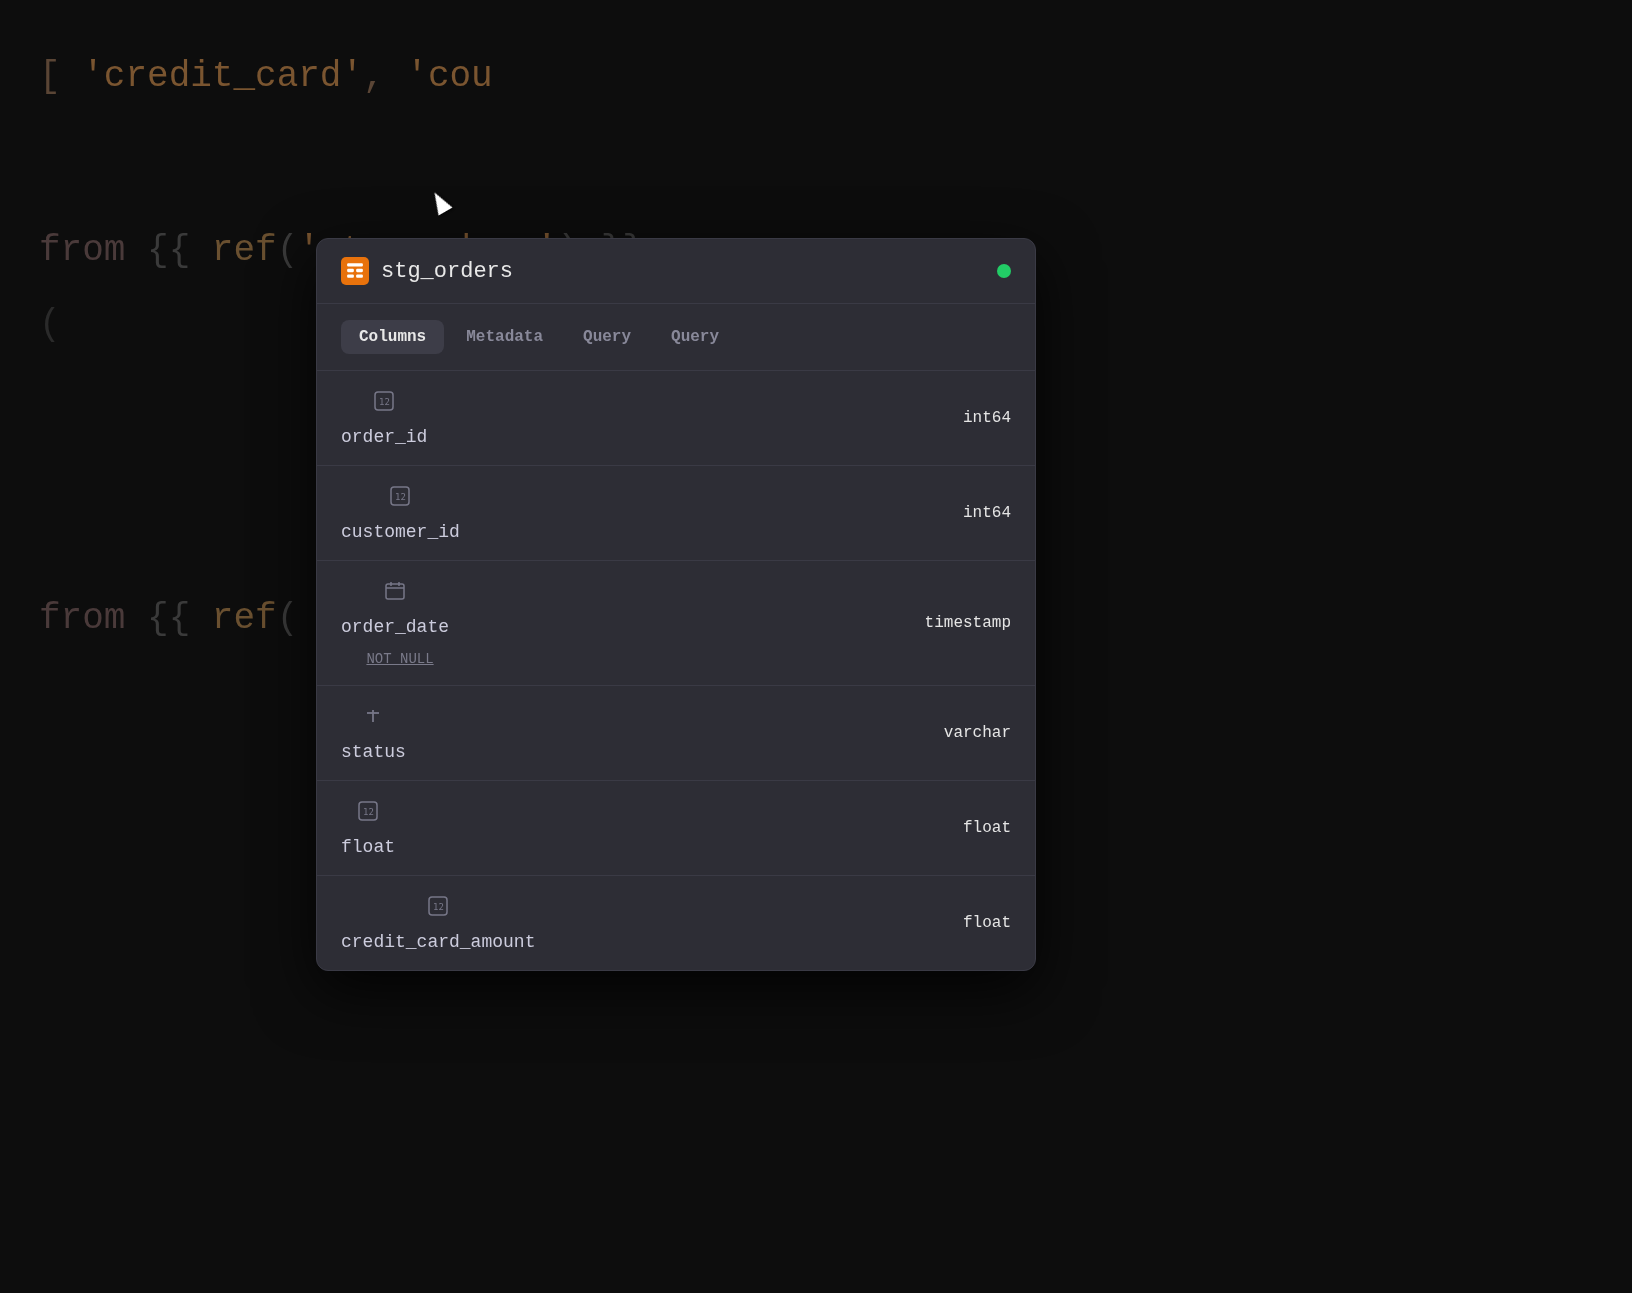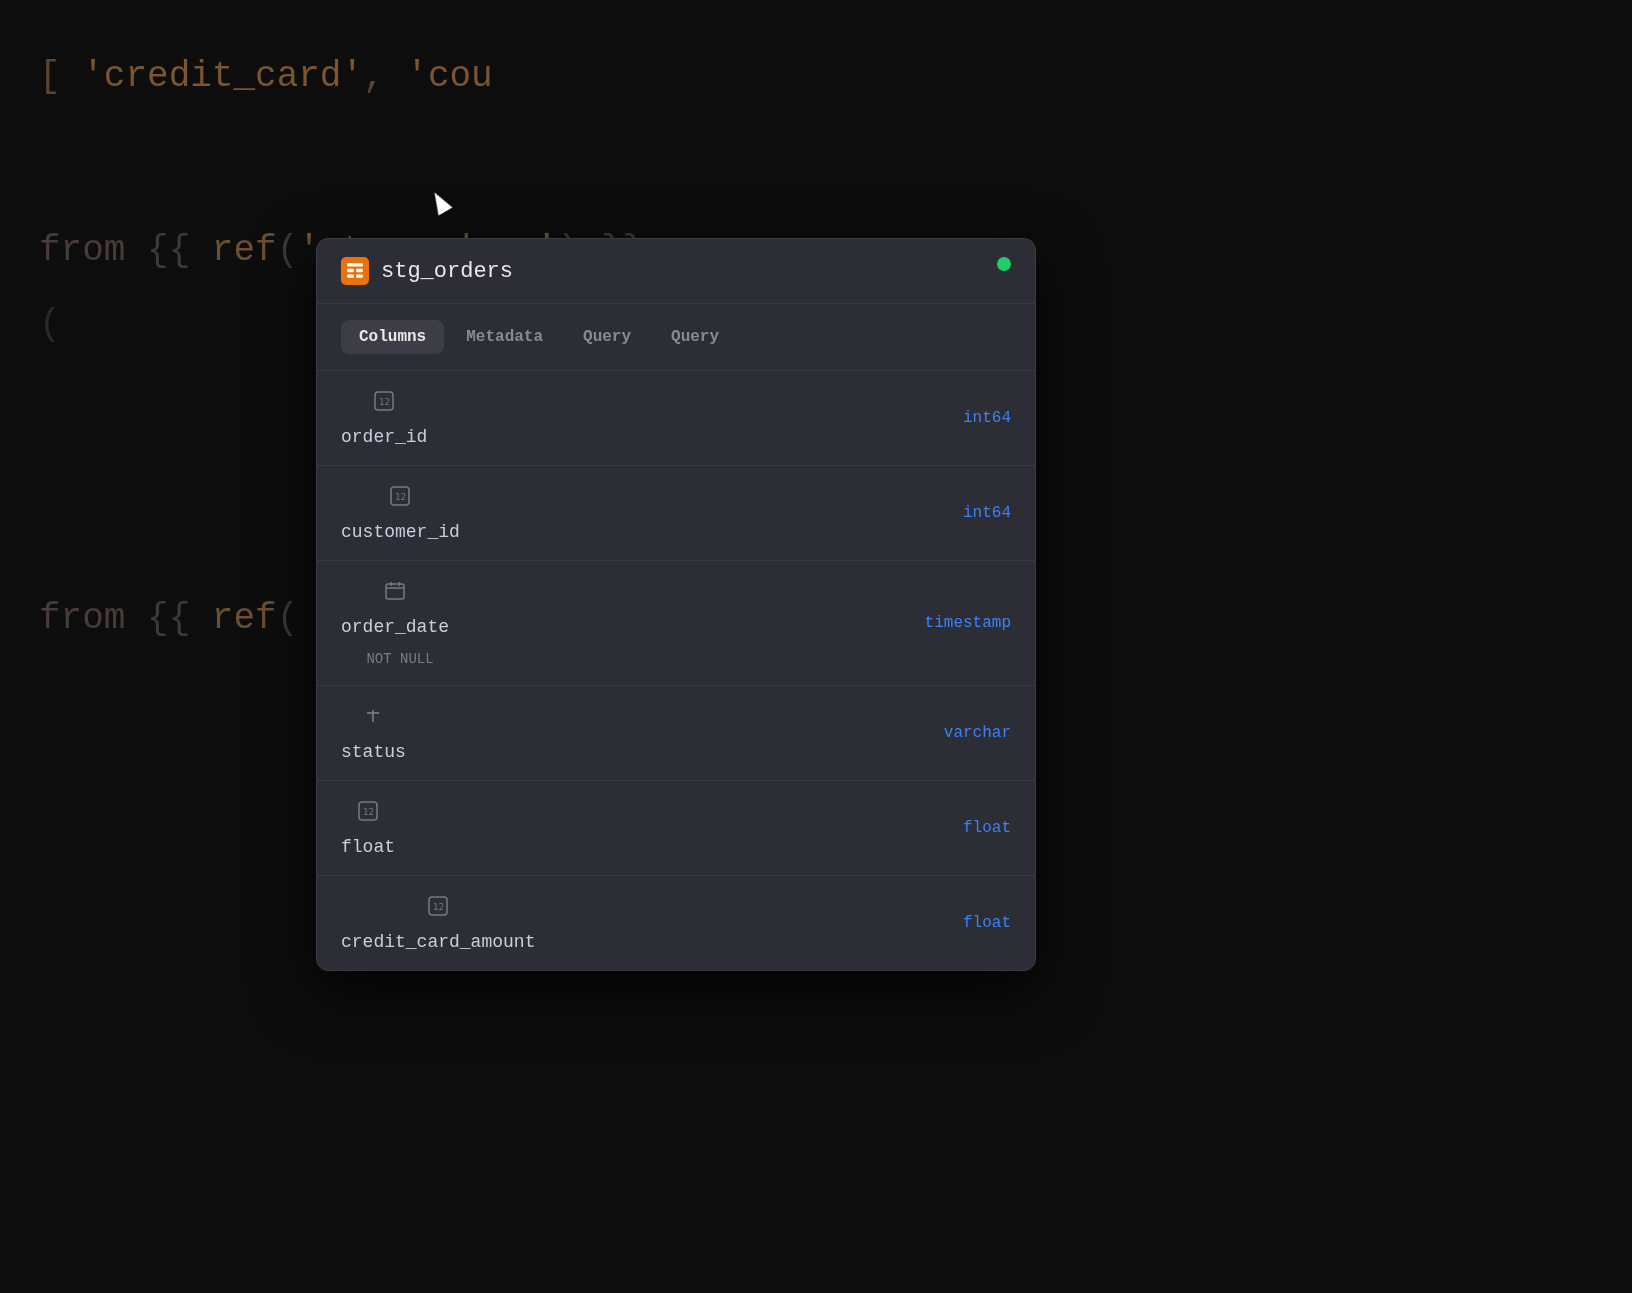--- a/index.html
+++ b/index.html
@@ -78,20 +78,21 @@
       background: #2d2d35;
       border-radius: 12px;
       border: 1px solid #3a3a45;
       box-shadow: 0 20px 60px rgba(0,0,0,0.8);
       z-index: 10;
       overflow: hidden;
     }
 
     .popup-header {
       display: flex;
+      align-items: center;
       justify-content: space-between;
       padding: 18px 24px;
       border-bottom: 1px solid #3a3a45;
     }
 
     .popup-title-area {
       display: flex;
       align-items: center;
       gap: 12px;
     }
@@ -190,25 +191,26 @@
       font-size: 18px;
       color: #ccccdd;
       font-family: 'Menlo', 'Monaco', 'Courier New', monospace;
     }
 
     .col-constraint {
       font-size: 14px;
       color: #7a7a8a;
       margin-left: 10px;
       font-family: 'Menlo', 'Monaco', 'Courier New', monospace;
+      text-decoration: underline;
     }
 
     .col-type {
       font-size: 16px;
-      color: #3b82f6;
+      color: #e5e5e5;
       font-family: 'Menlo', 'Monaco', 'Courier New', monospace;
     }
   </style>
 </head>
 <body>
 
 <div class="code-background">
   <div class="code-line top-line">
     <span style="color:#5a4535;">[ </span><span style="color:#7a5530;">'credit_card'</span><span style="color:#5a4535;">, </span><span style="color:#7a5530;">'cou</span>
   </div>

